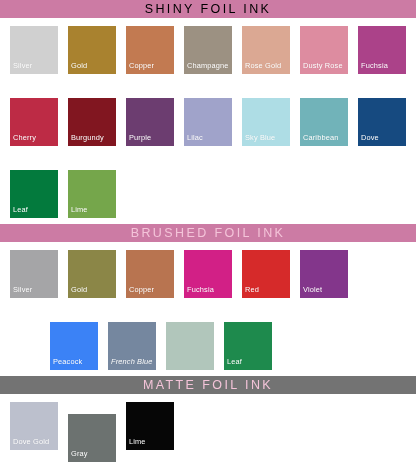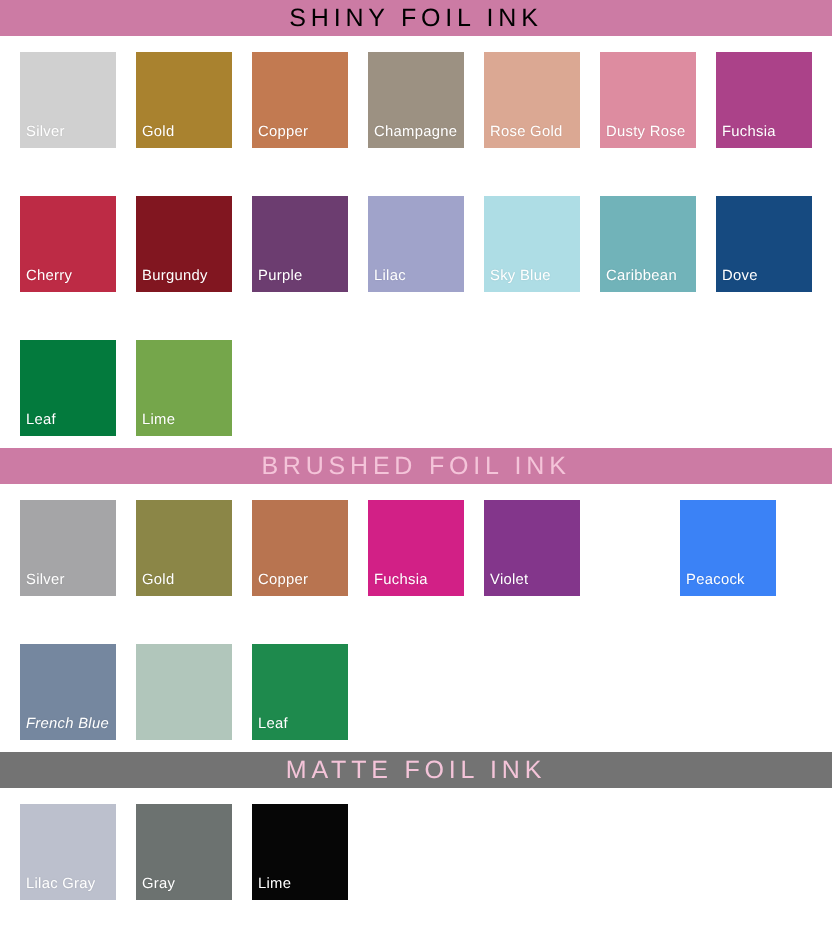--- a/index.html
+++ b/index.html
@@ -137,20 +137,23 @@
           </div>
           <div class="swatch" style="background: rgb(139, 134, 71);">
             <span class="swatch-label" style="color: rgb(255, 255, 255);">Gold</span>
           </div>
           <div class="swatch" style="background: rgb(184, 116, 80);">
             <span class="swatch-label" style="color: rgb(255, 255, 255);">Copper</span>
           </div>
           <div class="swatch" style="background: rgb(210, 32, 134);">
             <span class="swatch-label" style="color: rgb(255, 255, 255);">Fuchsia</span>
           </div>
+          <div class="swatch" style="background: rgb(214, 42, 42);">
+            <span class="swatch-label" style="color: rgb(255, 255, 255);">Red</span>
+          </div>
           <div class="swatch" style="background: rgb(131, 54, 139);">
             <span class="swatch-label" style="color: rgb(255, 255, 255);">Violet</span>
           </div>
           <div class="swatch" style="background: #3b82f6; margin-left: 40px;">
             <span class="swatch-label" style="color: rgb(255, 255, 255);">Peacock</span>
           </div>
           <div class="swatch" style="background: rgb(117, 135, 159); font-style: italic;">
             <span class="swatch-label" style="color: rgb(255, 255, 255);">French Blue</span>
           </div>
           <div class="swatch" style="background: rgb(177, 198, 187);">
@@ -160,23 +163,23 @@
             <span class="swatch-label" style="color: rgb(255, 255, 255);">Leaf</span>
           </div>
         </div>
       </div>
       <div class="section">
         <div class="section-header" style="background: #737373;">
           <div class="section-header-title" style="color: rgb(244, 196, 217);">MATTE FOIL INK</div>
         </div>
         <div class="swatch-grid">
           <div class="swatch" style="background: rgb(188, 192, 205);">
-            <span class="swatch-label" style="color: rgb(255, 255, 255);">Lilac Gray</span>
+            <span class="swatch-label" style="color: rgb(255, 255, 255);">Dove Gold</span>
           </div>
-          <div class="swatch" style="background: rgb(108, 114, 112);">
+          <div class="swatch" style="background: rgb(108, 114, 112); margin-top: 12px;">
             <span class="swatch-label" style="color: rgb(255, 255, 255);">Gray</span>
           </div>
           <div class="swatch" style="background: rgb(6, 6, 6);">
             <span class="swatch-label" style="color: rgb(255, 255, 255);">Lime</span>
           </div>
         </div>
       </div>
     </div>
 </div>
 

